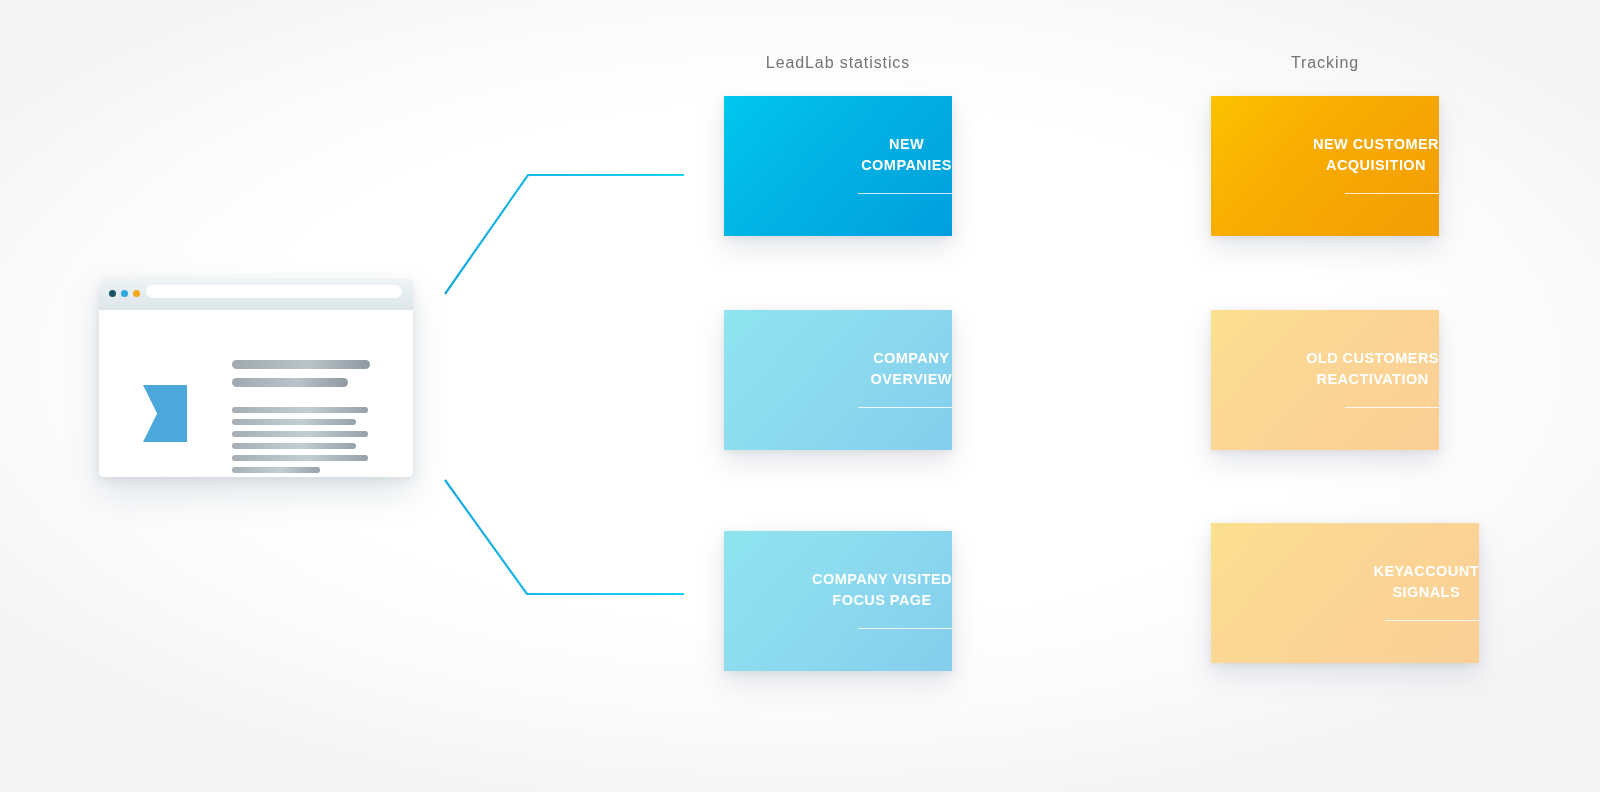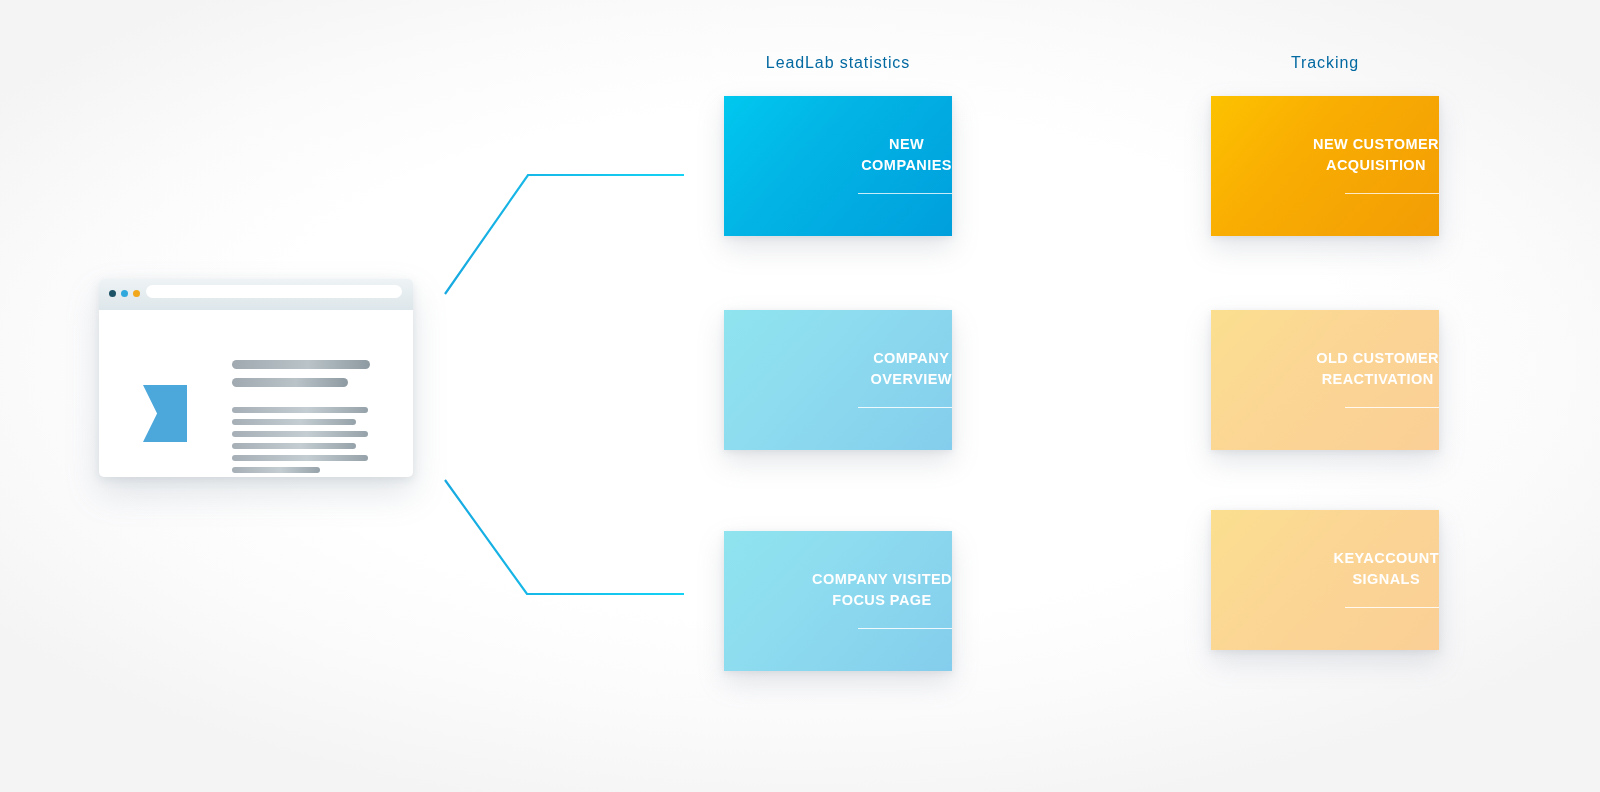--- a/index.html
+++ b/index.html
@@ -28,21 +28,21 @@
     position: absolute;
     inset: 0;
     z-index: 2;
   }
 
   
   .col-heading {
     position: absolute;
     font-size: 16px;
     letter-spacing: 0.9px;
-    color: #0369a1;
+    color: #737373;
     font-weight: 400;
     text-align: center;
     white-space: nowrap;
   }
 
   
   #browser-mock {
     position: absolute;
     left: 99px;
     top: 279px;
@@ -245,29 +245,29 @@
         <div class="card-label">NEW CUSTOMER
 ACQUISITION</div>
         <div class="card-rule"></div>
       </div>
       <div class="card card-blue-faded faded" style="left: 724px; top: 310px;">
         <div class="card-label">COMPANY
 OVERVIEW</div>
         <div class="card-rule"></div>
       </div>
       <div class="card card-orange-faded faded" style="left: 1211px; top: 310px;">
-        <div class="card-label">OLD CUSTOMER
+        <div class="card-label">OLD CUSTOMERS
 REACTIVATION</div>
         <div class="card-rule"></div>
       </div>
       <div class="card card-blue-faded faded" style="left: 724px; top: 523px; margin-top: 8px;">
         <div class="card-label">COMPANY VISITED
 FOCUS PAGE</div>
         <div class="card-rule"></div>
       </div>
-      <div class="card card-orange-faded faded" style="left: 1211px; top: 510px;">
+      <div class="card card-orange-faded faded" style="left: 1211px; top: 523px; padding-left: 40px;">
         <div class="card-label">KEYACCOUNT
 SIGNALS</div>
         <div class="card-rule"></div>
       </div>
     </div>
 
 </div>
 
 </body></html>

